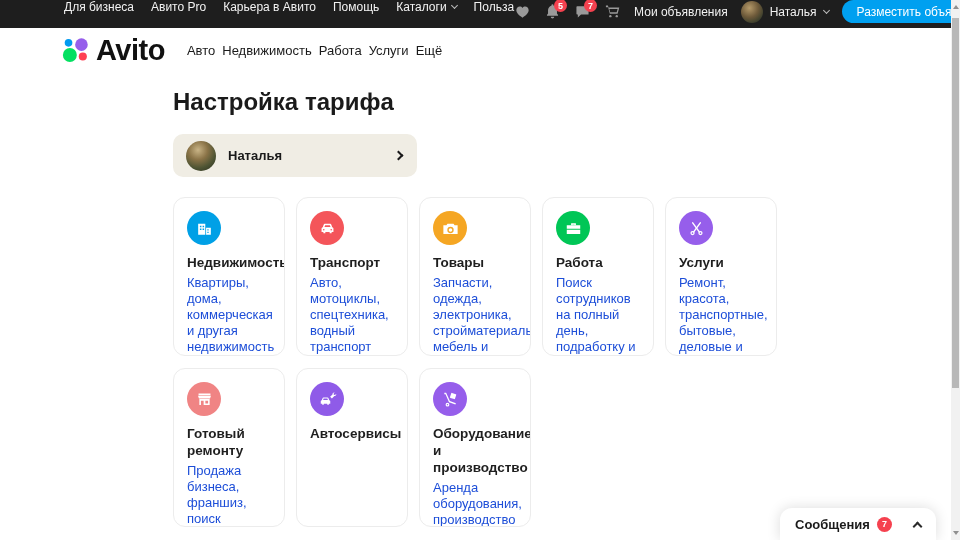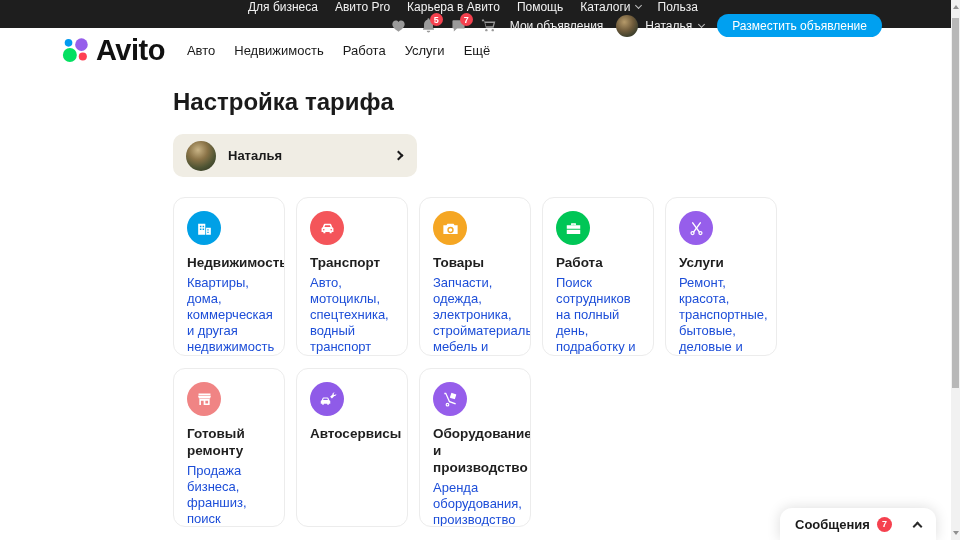--- a/index.html
+++ b/index.html
@@ -1,21 +1,21 @@
 <!DOCTYPE html>
 <html><head>
 <meta charset="utf-8">
 <style>
   * { margin:0; padding:0; box-sizing:border-box; }
   html,body { width:960px; height:540px; overflow:hidden; }
   body { font-family:"Liberation Sans","DejaVu Sans",sans-serif; background:#fff; position:relative; }
 
   
-  .topbar { height:28px; background:#1e1e1e; display:flex; align-items:center;
-            padding:0 78px 16px 64px; color:#f2f2f2; font-size:12px;flex-direction:column; }
+  .topbar { height:28px; background:#1e1e1e; display:flex; align-items:flex-start;
+            padding:0 78px 16px 64px; color:#f2f2f2; font-size:12px; }
   .topbar-links { display:flex; align-items:center; gap:17px; }
   .topbar-link { display:flex; align-items:center; gap:5px; cursor:pointer; white-space:nowrap; }
   .chev { display:inline-block; width:5px; height:5px;
           border-right:1.4px solid #bdbdbd; border-bottom:1.4px solid #bdbdbd;
           transform:rotate(45deg); margin-top:-3px; }
   .topbar-right { margin-left:auto; display:flex; align-items:center; gap:13px; }
   .tb-icon { position:relative; width:17px; height:17px; display:flex; cursor:pointer; }
   .tb-icon svg { width:17px; height:17px; fill:#9a9a9a; }
   .badge { position:absolute; top:-4px; right:-6px; min-width:13px; height:13px;
            background:#F5414F; border-radius:7px; color:#fff; font-size:9px; font-weight:bold;
@@ -25,21 +25,21 @@
         background:radial-gradient(circle at 38% 32%, #b59a6a 0%, #6e5a3a 45%, #41422e 72%, #24241d 100%); }
   .post-btn { background:#00A0F0; color:#fff; border:none; border-radius:12px; height:23px;
               padding:0 15px; font-size:12px; cursor:pointer; white-space:nowrap;
               font-family:inherit; }
 
   
   .header2 { height:44px; display:flex; align-items:center; padding-left:62px; background:#fff; }
   .logo { display:flex; align-items:center; gap:7px; cursor:pointer; margin-right:22px; }
   .logo svg { width:27px; height:27px; }
   .logo-text { font-size:29px; font-weight:bold; color:#111; letter-spacing:-0.5px; }
-  .header2-nav { display:flex; align-items:center; gap:19px; font-size:13px; color:#1a1a1a; }
+  .header2-nav { display:flex; align-items:center; gap:7px; font-size:13px; color:#1a1a1a; }
   .header2-nav span { cursor:pointer; }
 
   
   .main { margin-left:173px; width:605px; }
   .page-title { font-size:24px; font-weight:bold; color:#1a1a1a; margin-top:16px; }
   .profile-card { width:244px; height:43px; background:#F0EDE4; border-radius:10px;
                   display:flex; align-items:center; padding:0 15px 0 13px; gap:12px;
                   margin-top:18px; cursor:pointer; }
   .profile-avatar { width:30px; height:30px; border-radius:50%; flex:none;
         background:radial-gradient(circle at 40% 30%, #c9b486 0%, #8a7347 35%, #4e5433 65%, #262a1d 100%); }

